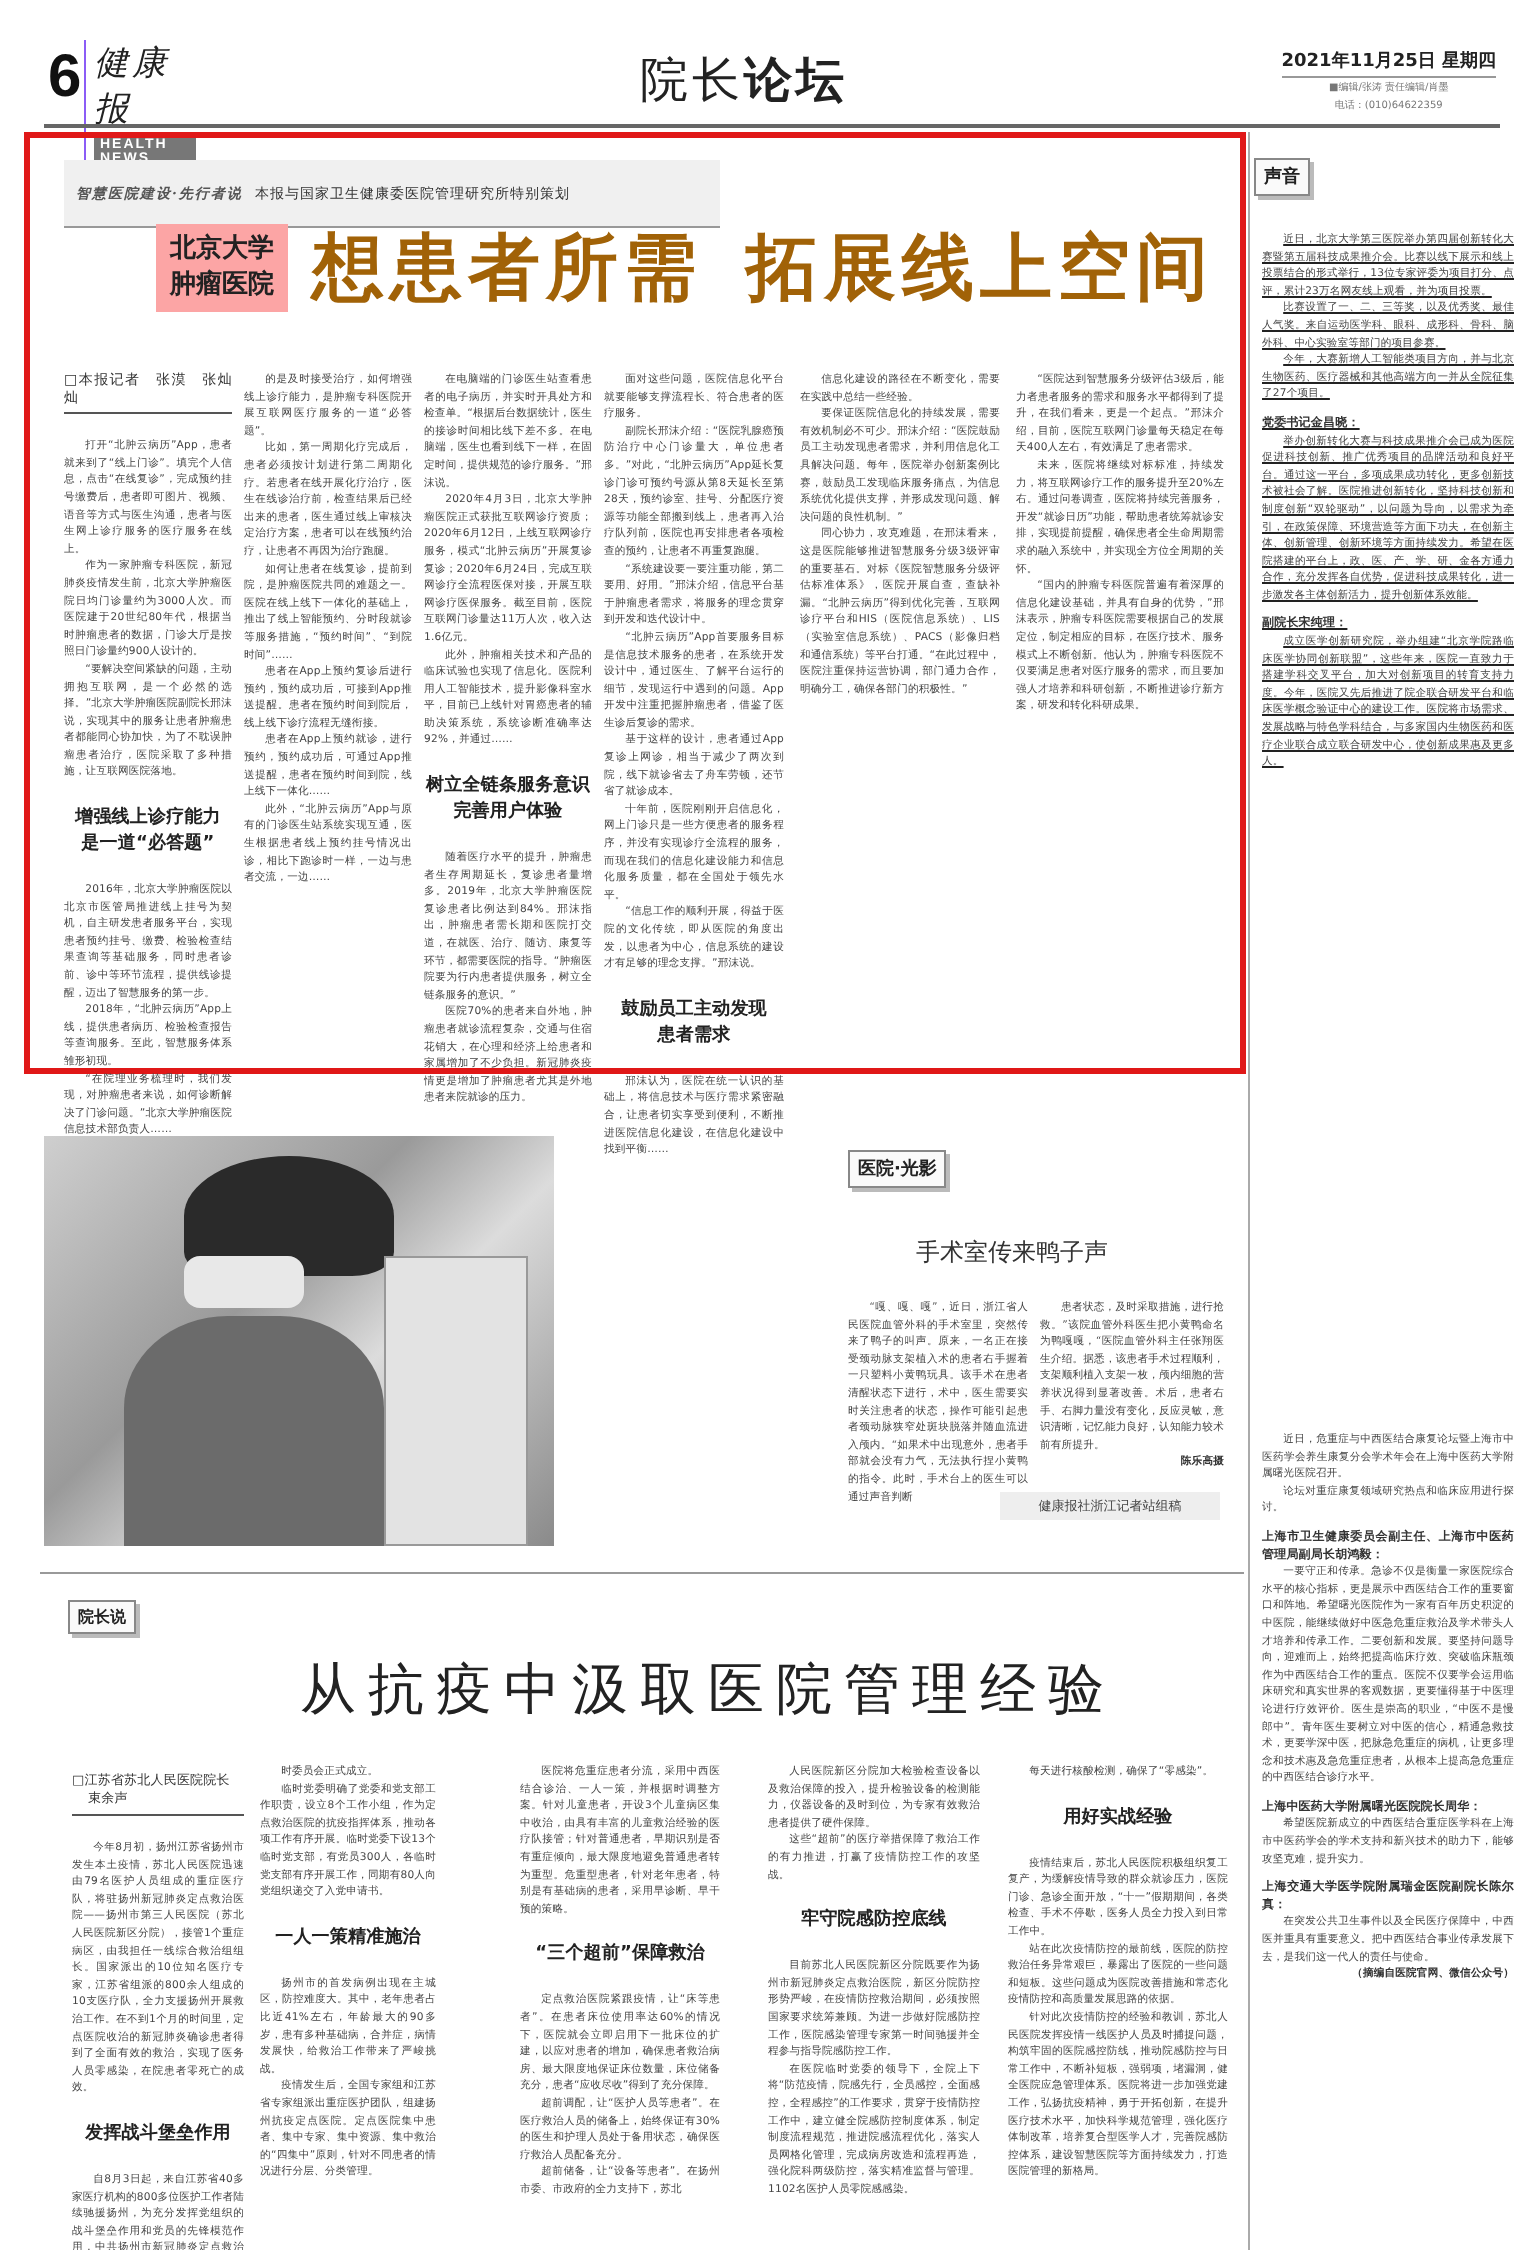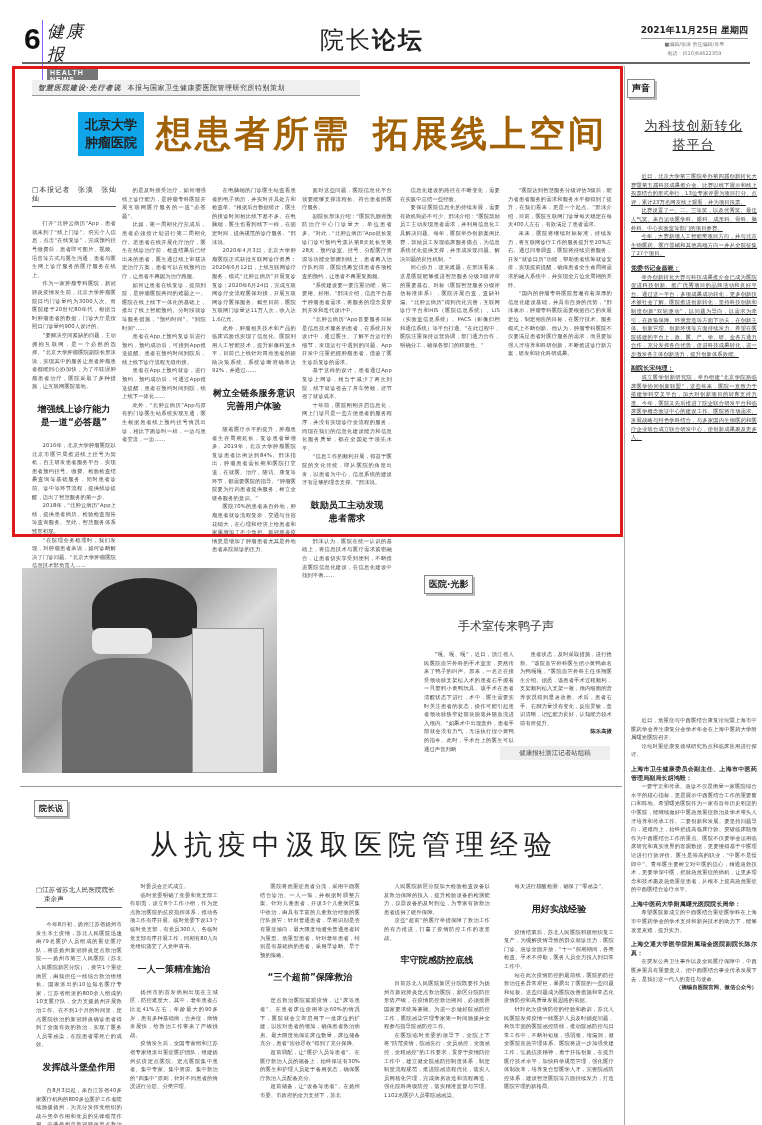--- a/index.html
+++ b/index.html
@@ -12,25 +12,25 @@
   .logo-cn { font-family: "DejaVu Serif", serif; font-style: italic; font-size: 17px; color: #222; letter-spacing: 2px; }
   .logo-en { margin-top: 2px; background: #777; color: #fff; font-family: "Liberation Sans", sans-serif; font-size: 7px; font-weight: 700; padding: 1px 3px; letter-spacing: 1px; }
   .section-title { position: absolute; left: 320px; top: 24px; font-family: "DejaVu Serif", serif; font-size: 24px; color: #222; letter-spacing: 2px; }
   .section-title b { font-family: "DejaVu Sans", sans-serif; font-weight: 700; }
   .date-block { position: absolute; right: 14px; top: 24px; text-align: center; margin-left: 48px; }
   .date-main { font-size: 9px; font-weight: 700; color: #222; border-bottom: 1px solid #999; padding-bottom: 1px; }
   .date-sub { font-size: 5px; color: #777; margin-top: 2px; line-height: 7px; }
   .top-rule { position: absolute; left: 22px; top: 62px; width: 728px; height: 2px; background: #666; }
   .red-frame { position: absolute; left: 12px; top: 66px; width: 611px; height: 471px; border: 3px solid #e01818; }
 
-  .series-bar { position: absolute; left: 32px; top: 80px; width: 328px; height: 16px; background: #f0f0f0; border-bottom: 1px solid #999; display: flex; align-items: center; font-size: 7px; }
+  .series-bar { position: absolute; left: 32px; top: 80px; width: 328px; height: 34px; background: #f0f0f0; border-bottom: 1px solid #999; display: flex; align-items: center; font-size: 7px; }
   .series-bar .series-name { font-family: "DejaVu Serif", serif; font-style: italic; font-weight: 700; color: #555; padding: 0 6px; letter-spacing: 1px; }
   .series-bar .series-desc { color: #333; letter-spacing: 0.5px; }
 
-  .hospital-badge { position: absolute; left: 78px; top: 112px; width: 66px; height: 44px; background: #0ea5e9; font-family: "DejaVu Serif", serif; font-weight: 700; font-size: 13px; line-height: 18px; text-align: center; padding-top: 4px; color: #222; }
+  .hospital-badge { position: absolute; left: 78px; top: 112px; width: 66px; height: 44px; background: #fca5a5; font-family: "DejaVu Serif", serif; font-weight: 700; font-size: 13px; line-height: 18px; text-align: center; padding-top: 4px; color: #222; }
   .headline { position: absolute; left: 156px; top: 110px; font-size: 36px; font-weight: 700; color: #a16207; letter-spacing: 3px; white-space: nowrap; }
   .headline span + span { margin-left: 22px; }
 
   .col { position: absolute; font-size: 5.3px; line-height: 8.6px; color: #444; text-align: justify; letter-spacing: 0.1px; }
   .col p { text-indent: 2em; }
   .col .byline { text-indent: 0; font-size: 7px; color: #333; border-bottom: 1px solid #555; padding-bottom: 3px; margin-bottom: 12px; }
   .col .subhead { text-indent: 0; text-align: center; font-size: 9px; line-height: 13px; color: #222; margin: 12px 0 12px; font-weight: 700; }
   .col .lead { font-weight: 700; text-indent: 0; color: #333; font-size: 6px; margin-top: 6px; }
   .col .credit { text-align: right; font-weight: 700; color: #333; }
 
@@ -142,24 +142,20 @@
 </div>
 
 <div class="col" style="left:508px; top:186px; width:104px;">
   <p>“医院达到智慧服务分级评估3级后，能力者患者服务的需求和服务水平都得到了提升，在我们看来，更是一个起点。”邢沫介绍，目前，医院互联网门诊量每天稳定在每天400人左右，有效满足了患者需求。</p>
   <p>未来，医院将继续对标标准，持续发力，将互联网诊疗工作的服务提升至20%左右。通过问卷调查，医院将持续完善服务，开发“就诊日历”功能，帮助患者统筹就诊安排，实现提前提醒，确保患者全生命周期需求的融入系统中，并实现全方位全周期的关怀。</p>
   <p>“国内的肿瘤专科医院普遍有着深厚的信息化建设基础，并具有自身的优势，”邢沫表示，肿瘤专科医院需要根据自己的发展定位，制定相应的目标，在医疗技术、服务模式上不断创新。他认为，肿瘤专科医院不仅要满足患者对医疗服务的需求，而且要加强人才培养和科研创新，不断推进诊疗新方案，研发和转化科研成果。</p>
 </div>
 
 <div class="right-col">
   <div style="margin:10px 0 0 2px;"><span class="label-tag">声音</span></div>
-  <div class="right-title" style="margin-top:18px;">
-    <div>为科技创新转化</div>
-    <div>搭平台</div>
-  </div>
   <div class="col" style="position:relative; left:6px; top:18px; width:126px;">
     <p>近日，北京大学第三医院举办第四届创新转化大赛暨第五届科技成果推介会。比赛以线下展示和线上投票结合的形式举行，13位专家评委为项目打分、点评，累计23万名网友线上观看，并为项目投票。</p>
     <p>比赛设置了一、二、三等奖，以及优秀奖、最佳人气奖。来自运动医学科、眼科、成形科、骨科、脑外科、中心实验室等部门的项目参赛。</p>
     <p>今年，大赛新增人工智能类项目方向，并与北京生物医药、医疗器械和其他高端方向一并从全院征集了27个项目。</p>
     <p class="lead">党委书记金昌晓：</p>
     <p>举办创新转化大赛与科技成果推介会已成为医院促进科技创新、推广优秀项目的品牌活动和良好平台。通过这一平台，多项成果成功转化，更多创新技术被社会了解。医院推进创新转化，坚持科技创新和制度创新“双轮驱动”，以问题为导向，以需求为牵引，在政策保障、环境营造等方面下功夫，在创新主体、创新管理、创新环境等方面持续发力。希望在医院搭建的平台上，政、医、产、学、研、金各方通力合作，充分发挥各自优势，促进科技成果转化，进一步激发各主体创新活力，提升创新体系效能。</p>
     <p class="lead">副院长宋纯理：</p>
     <p>成立医学创新研究院，举办组建“北京学院路临床医学协同创新联盟”，这些年来，医院一直致力于搭建学科交叉平台，加大对创新项目的转育支持力度。今年，医院又先后推进了院企联合研发平台和临床医学概念验证中心的建设工作。医院将市场需求、发展战略与特色学科结合，与多家国内生物医药和医疗企业联合成立联合研发中心，使创新成果惠及更多人。</p>
   </div>
 

